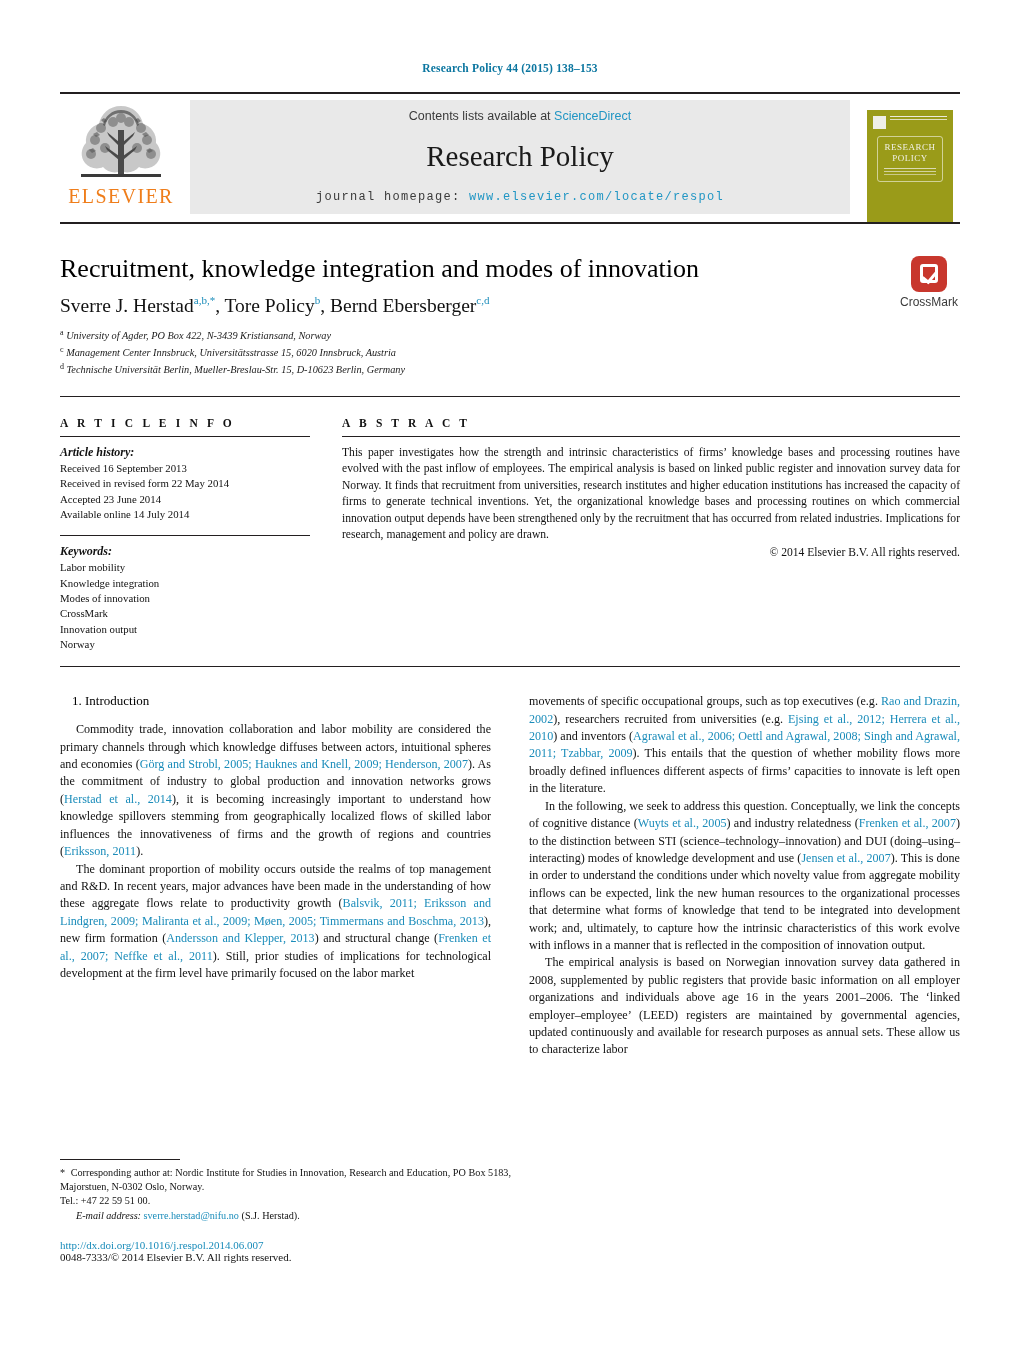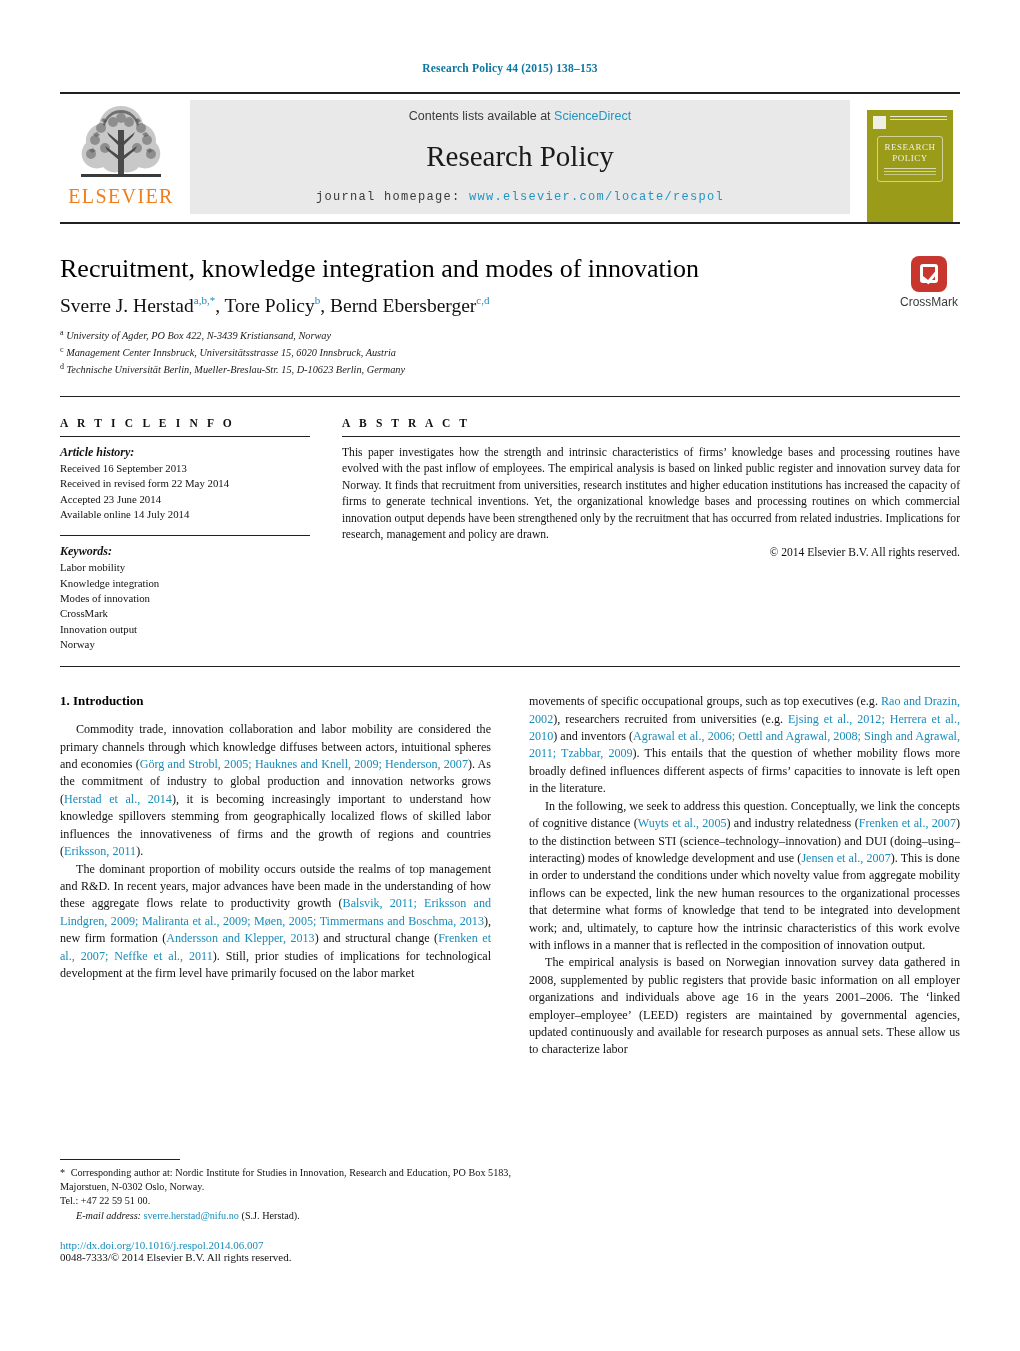--- a/index.html
+++ b/index.html
@@ -303,23 +303,23 @@
     margin-top: 26px;
     gap: 38px;
   }
   .bcol {
     flex: 1 1 0;
     min-width: 0;
     position: relative;
   }
   h2.section-title {
     font-family: "Liberation Serif", serif;
-    font-weight: bold;
+    font-weight: normal;
     font-size: 13px;
-    margin: 0 0 12px 0;
+    margin: 0 0 12px 12px;
   }
   p.body-p {
     font-family: "Liberation Serif", serif;
     font-size: 12.1px;
     line-height: 1.44;
     text-align: justify;
     margin: 0;
     text-indent: 16px;
     color: #111;
     hyphens: auto;

